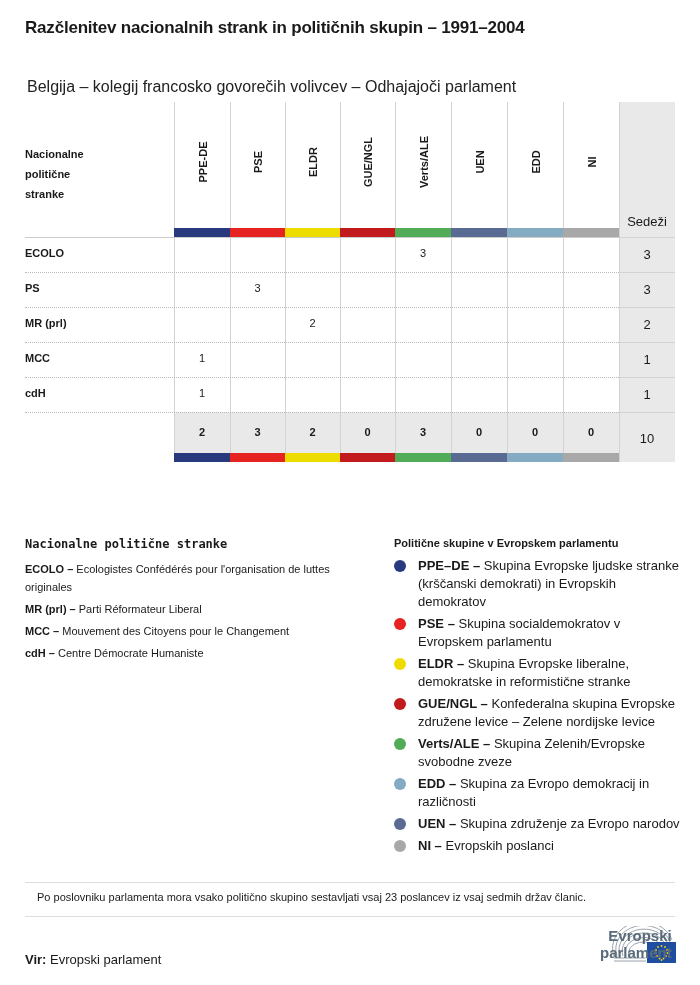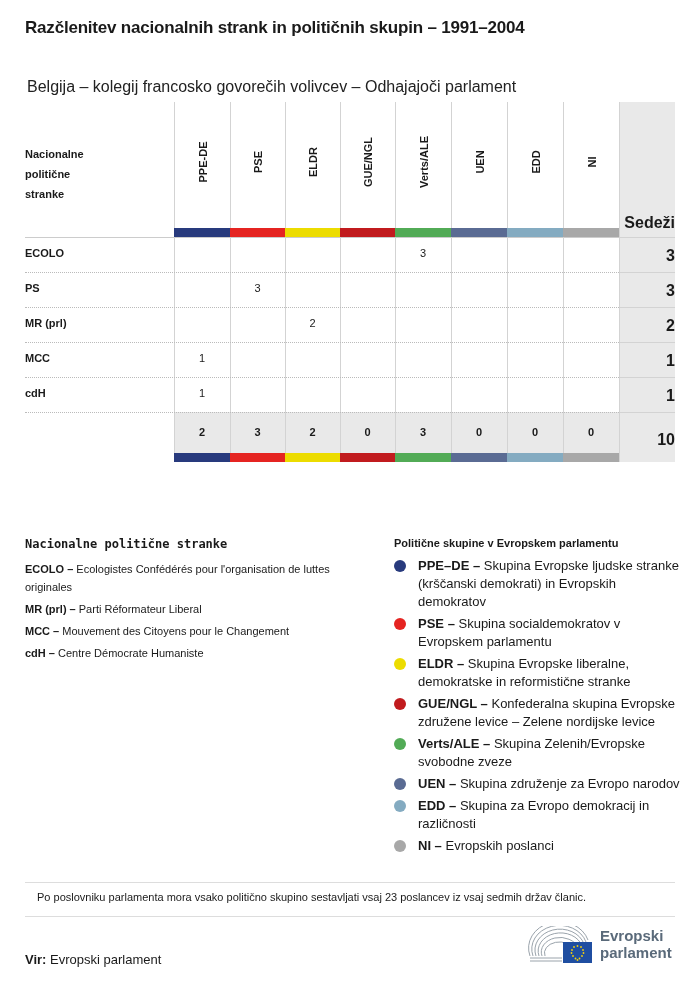--- a/index.html
+++ b/index.html
@@ -12,36 +12,36 @@
   .col-head { position: absolute; top: 0; height: 126px; border-left: 1px solid #d3d3d3; box-sizing: border-box; }
   .col-head .rot { position: absolute; left: 50%; top: 60px; transform: translate(-50%, -50%) rotate(-90deg); font-size: 11px; font-weight: bold; white-space: nowrap; }
   .bar { position: absolute; height: 9px; }
   .row-line { position: absolute; left: 0; width: 594px; border-top: 1px dotted #bbb; }
   .row-label { position: absolute; left: 0; font-size: 11px; font-weight: bold; }
   .cell { position: absolute; text-align: center; font-size: 11px; }
   .vline { position: absolute; width: 1px; background: #d3d3d3; }
   .total-bg { position: absolute; background: #e9e9e9; }
   .total-cell { position: absolute; text-align: center; font-size: 11px; font-weight: bold; }
   .seats-bg { position: absolute; background: #e9e9e9; }
-  .seats-cell { position: absolute; text-align: right; font-size: 16px; font-weight: bold; }
+  .seats-cell { position: absolute; text-align: center; font-size: 13px; font-weight: normal; }
   .seats-line { position: absolute; height: 1px; background: #d3d3d3; }
 
   .legend-left { position: absolute; left: 25px; top: 537px; width: 340px; }
   .legend-left h3 { margin: 0 0 9px 0; font-family: "DejaVu Sans Mono", monospace; font-size: 12px; font-weight: bold; }
   .legend-left .item { font-size: 11px; line-height: 18px; margin-bottom: 4px; }
   .legend-right { position: absolute; left: 394px; top: 537px; width: 290px; }
   .legend-right h3 { margin: 0 0 8px 0; font-size: 11px; font-weight: bold; }
   .legend-right .item { position: relative; padding-left: 24px; font-size: 13px; line-height: 18px; margin-bottom: 4px; }
   .legend-right .dot { position: absolute; left: 0; top: 3px; width: 12px; height: 12px; border-radius: 50%; }
   b { font-weight: bold; }
 
   .hr { position: absolute; left: 25px; width: 650px; height: 1px; background: #ddd; }
   .note { position: absolute; left: 25px; top: 891px; font-size: 11px; margin-left: 12px; }
   .source { position: absolute; left: 25px; top: 952px; font-size: 13px; }
-  .logo { position: absolute; left: 528px; top: 926px; width: 150px; height: 40px; }
+  .logo { position: absolute; left: 528px; top: 926px; width: 150px; height: 40px; text-align: right; }
   .logo-text { position: absolute; left: 72px; top: 1px; font-size: 15px; font-weight: bold; color: #5a6a7a; line-height: 17px; }
 </style>
 </head>
 <body>
 
 <div class="title">Razčlenitev nacionalnih strank in političnih skupin – 1991–2004</div>
 <div class="subtitle">Belgija – kolegij francosko govorečih volivcev – Odhajajoči parlament</div>
 
 <div class="table" id="tbl">
   <div class="hdr-label">Nacionalne politične stranke</div>
@@ -181,22 +181,22 @@
 </div>
 
 <div class="legend-right">
   <h3>Politične skupine v Evropskem parlamentu</h3>
   <div id="grpItems">
       <div class="item"><span class="dot" style="background:#283a7d"></span><b>PPE–DE</b><b> – </b><span>Skupina Evropske ljudske stranke (krščanski demokrati) in Evropskih demokratov</span></div>
       <div class="item"><span class="dot" style="background:#e52421"></span><b>PSE</b><b> – </b><span>Skupina socialdemokratov v Evropskem parlamentu</span></div>
       <div class="item"><span class="dot" style="background:#ecdc00"></span><b>ELDR</b><b> – </b><span>Skupina Evropske liberalne, demokratske in reformistične stranke</span></div>
       <div class="item"><span class="dot" style="background:#c11b1e"></span><b>GUE/NGL</b><b> – </b><span>Konfederalna skupina Evropske združene levice – Zelene nordijske levice</span></div>
       <div class="item"><span class="dot" style="background:#52ab56"></span><b>Verts/ALE</b><b> – </b><span>Skupina Zelenih/Evropske svobodne zveze</span></div>
+      <div class="item"><span class="dot" style="background:#84abc1"></span><b>EDD</b><b> – </b><span>Skupina za Evropo demokracij in različnosti</span></div>
       <div class="item"><span class="dot" style="background:#5a6b93"></span><b>UEN</b><b> – </b><span>Skupina združenje za Evropo narodov</span></div>
-      <div class="item"><span class="dot" style="background:#84abc1"></span><b>EDD</b><b> – </b><span>Skupina za Evropo demokracij in različnosti</span></div>
       <div class="item"><span class="dot" style="background:#a8a8a8"></span><b>NI</b><b> – </b><span>Evropskih poslanci</span></div>
     </div>
 </div>
 
 <div class="hr" style="top:882px"></div>
 <div class="note">Po poslovniku parlamenta mora vsako politično skupino sestavljati vsaj 23 poslancev iz vsaj sedmih držav članic.</div>
 <div class="hr" style="top:916px"></div>
 
 <div class="source"><b>Vir:</b> <span>Evropski parlament</span></div>
 

